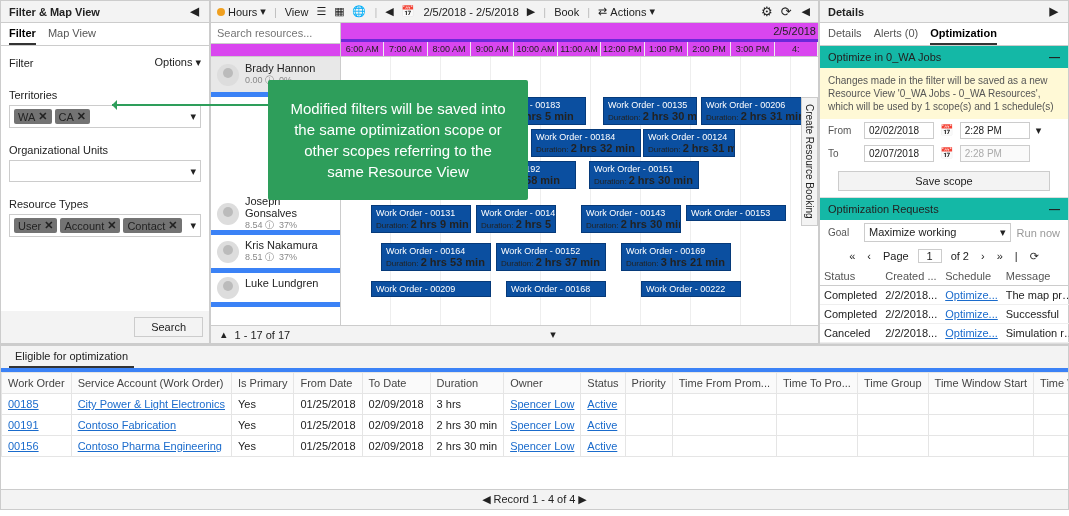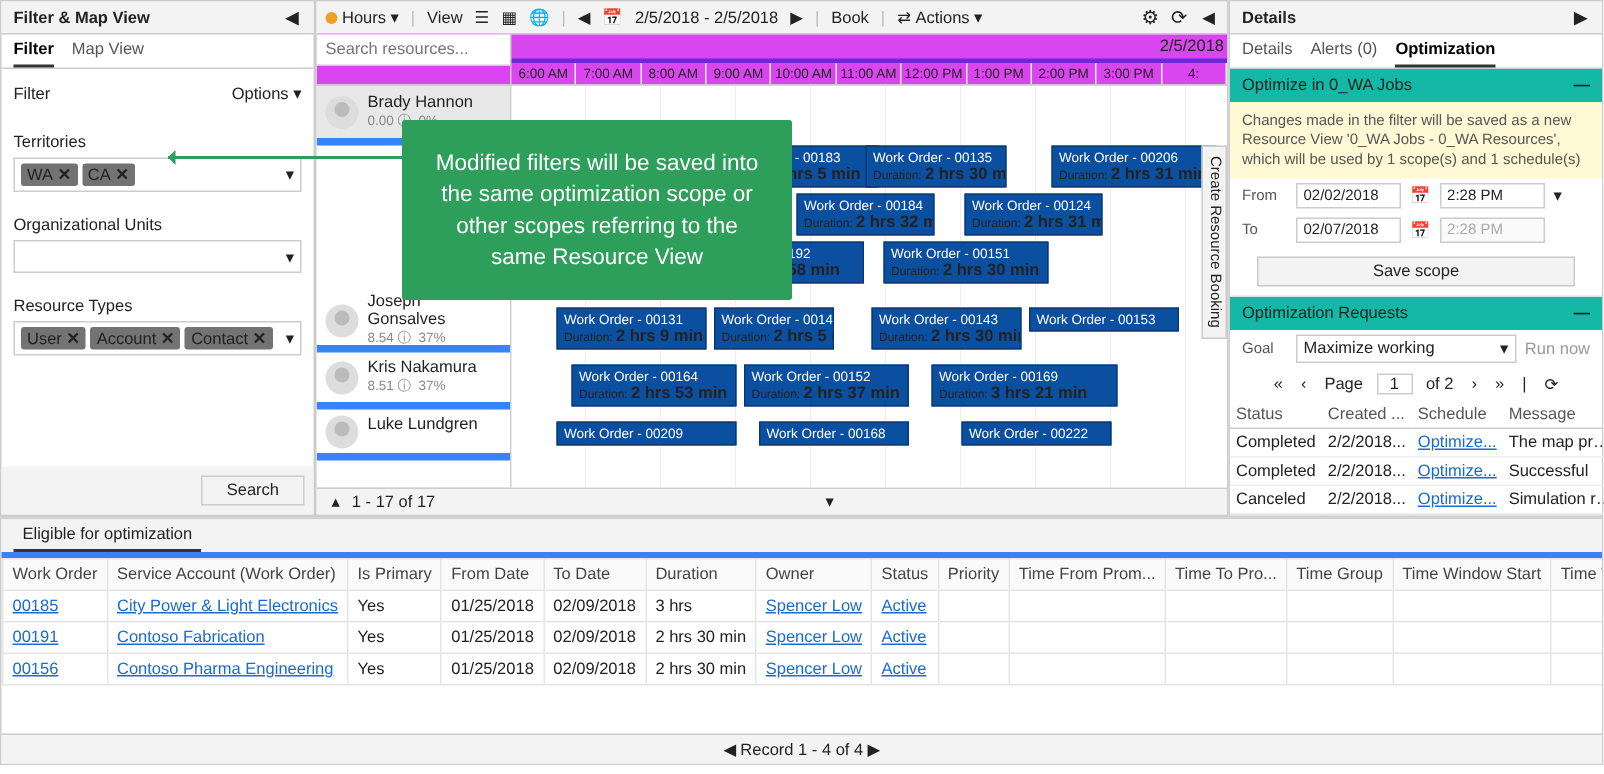--- a/index.html
+++ b/index.html
@@ -208,33 +208,33 @@
           <div class="res-item" style="height: 34px;">
             <div class="avatar"></div>
             <div>
               <div class="res-name">Luke Lundgren</div>
               <div class="res-meta">&nbsp;&nbsp;</div>
             </div>
           </div>
         </div>
       <div class="gantt" id="gantt">
           <div class="wo" style="top: 40px; left: 135px; width: 110px;">Work Order - 00183<span class="d">Duration: <b>2 hrs 5 min</b></span></div>
-          <div class="wo" style="top: 40px; left: 236px; width: 94px;">Work Order - 00135<span class="d">Duration: <b>2 hrs 30 min</b></span></div>
+          <div class="wo" style="top: 40px; left: 262px; width: 94px;">Work Order - 00135<span class="d">Duration: <b>2 hrs 30 min</b></span></div>
           <div class="wo" style="top: 40px; left: 360px; width: 110px;">Work Order - 00206<span class="d">Duration: <b>2 hrs 31 min</b></span></div>
-          <div class="wo" style="top: 72px; left: 190px; width: 92px;">Work Order - 00184<span class="d">Duration: <b>2 hrs 32 min</b></span></div>
+          <div class="wo" style="top: 72px; left: 190px; width: 110px;">Work Order - 00184<span class="d">Duration: <b>2 hrs 32 min</b></span></div>
           <div class="wo" style="top: 72px; left: 302px; width: 92px;">Work Order - 00124<span class="d">Duration: <b>2 hrs 31 min</b></span></div>
           <div class="wo" style="top: 104px; left: 115px; width: 120px;">Work Order - 00192<span class="d">Duration: <b>2 hrs 58 min</b></span></div>
           <div class="wo" style="top: 104px; left: 248px; width: 110px;">Work Order - 00151<span class="d">Duration: <b>2 hrs 30 min</b></span></div>
           <div class="wo" style="top: 148px; left: 30px; width: 100px;">Work Order - 00131<span class="d">Duration: <b>2 hrs 9 min</b></span></div>
           <div class="wo" style="top: 148px; left: 135px; width: 80px;">Work Order - 00142<span class="d">Duration: <b>2 hrs 5 min</b></span></div>
           <div class="wo" style="top: 148px; left: 240px; width: 100px;">Work Order - 00143<span class="d">Duration: <b>2 hrs 30 min</b></span></div>
           <div class="wo" style="top: 148px; left: 345px; width: 100px;">Work Order - 00153</div>
           <div class="wo" style="top: 186px; left: 40px; width: 110px;">Work Order - 00164<span class="d">Duration: <b>2 hrs 53 min</b></span></div>
           <div class="wo" style="top: 186px; left: 155px; width: 110px;">Work Order - 00152<span class="d">Duration: <b>2 hrs 37 min</b></span></div>
-          <div class="wo" style="top: 186px; left: 280px; width: 124px;">Work Order - 00169<span class="d">Duration: <b>3 hrs 21 min</b></span></div>
+          <div class="wo" style="top: 186px; left: 280px; width: 110px;">Work Order - 00169<span class="d">Duration: <b>3 hrs 21 min</b></span></div>
           <div class="wo" style="top: 224px; left: 30px; width: 120px;">Work Order - 00209</div>
           <div class="wo" style="top: 224px; left: 165px; width: 100px;">Work Order - 00168</div>
           <div class="wo" style="top: 224px; left: 300px; width: 100px;">Work Order - 00222</div>
         </div>
       <div class="vert-label">Create Resource Booking</div>
     </div>
     <div class="footer-bar">
       <span class="chev">▴</span>
       <span>1 - 17 of 17</span>
       <span style="margin:0 auto" class="chev">▾</span>

